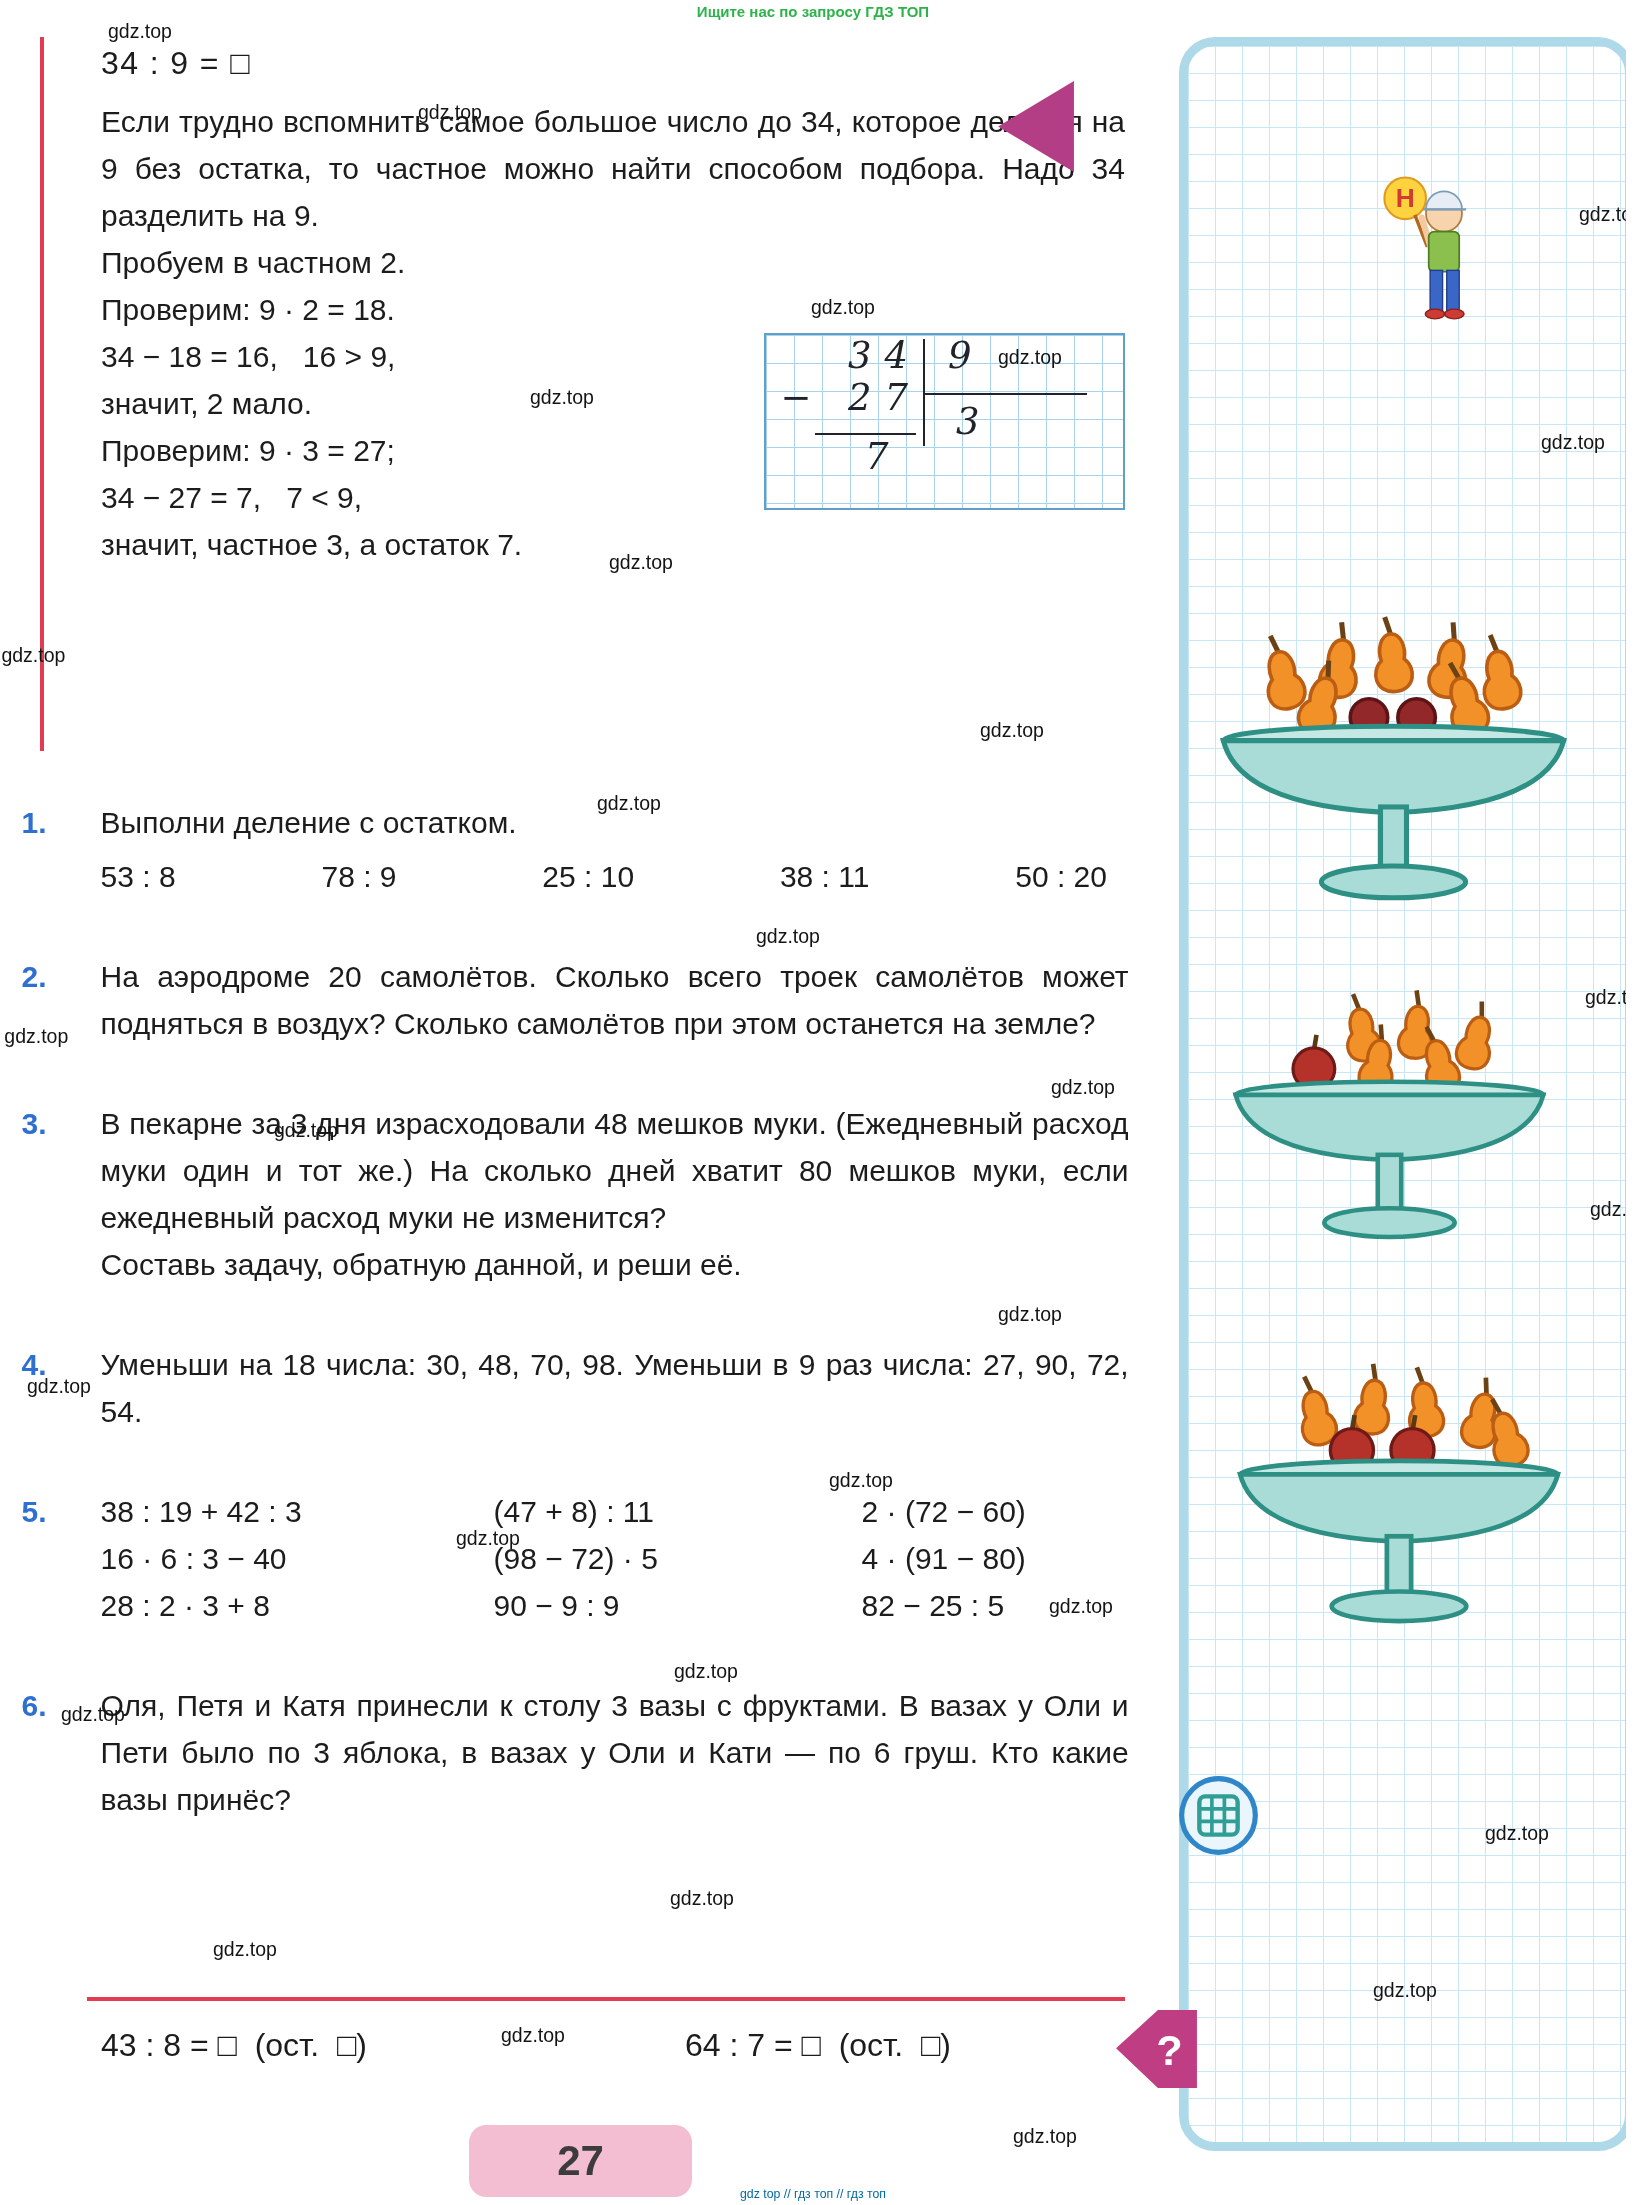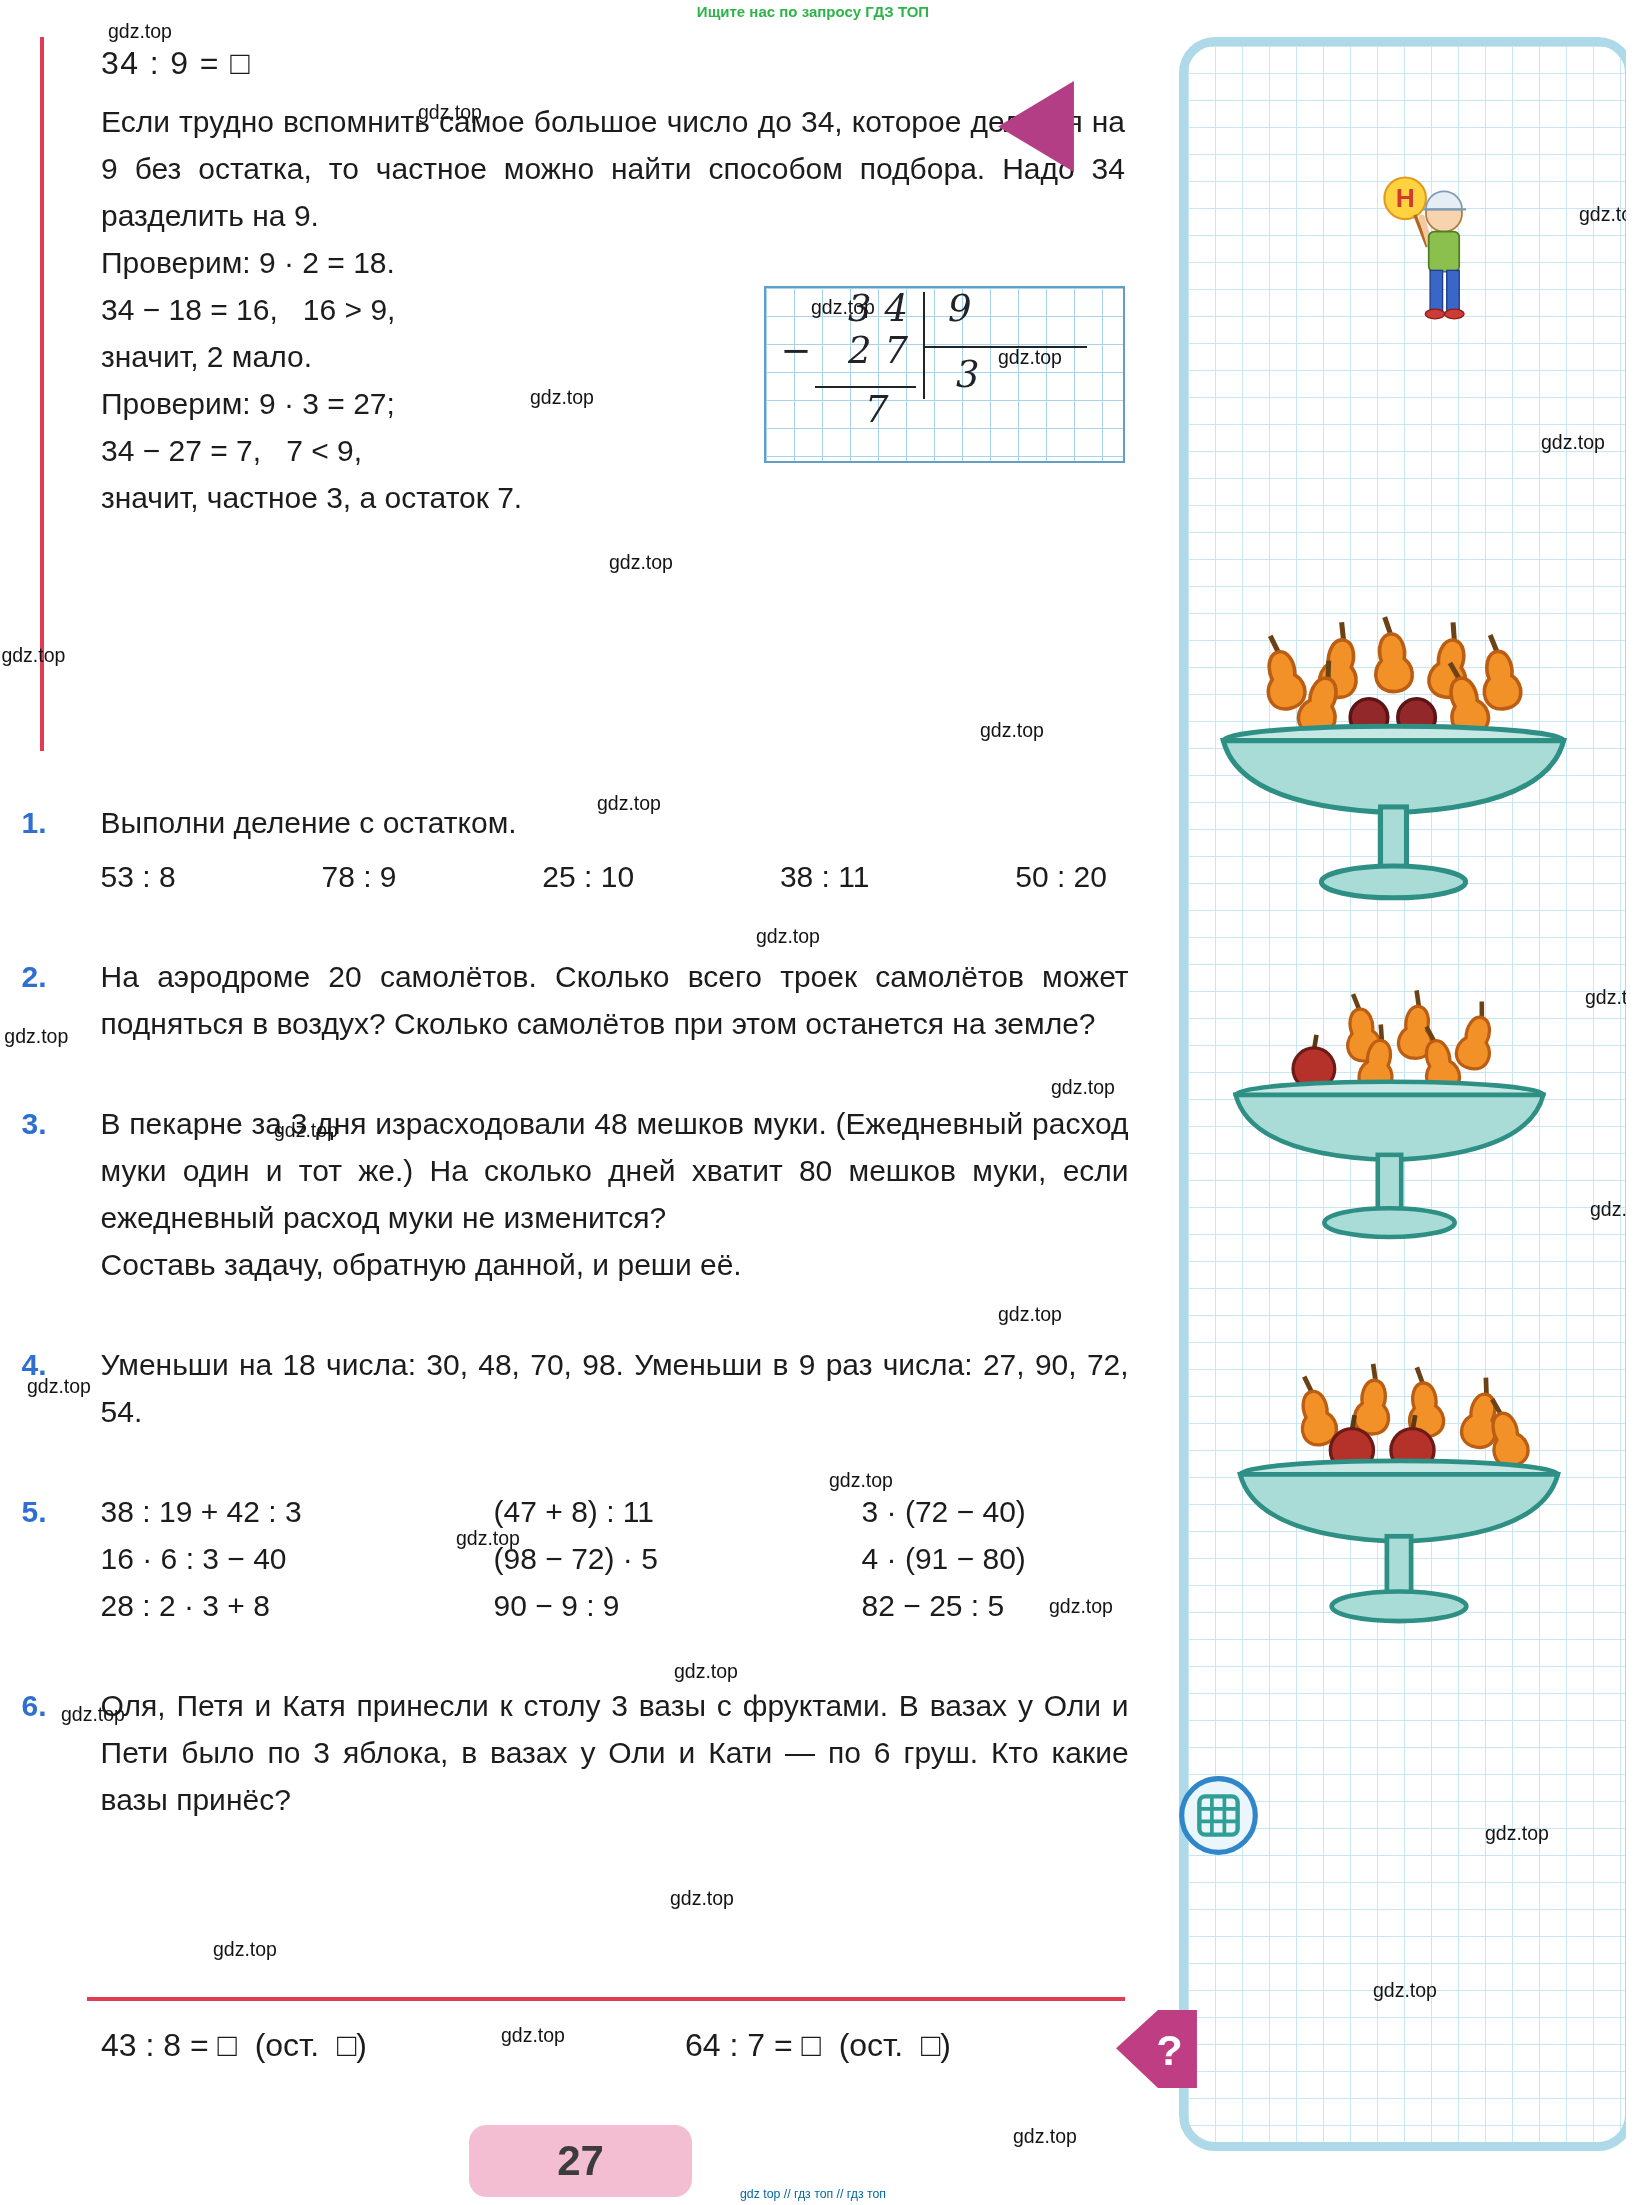--- a/index.html
+++ b/index.html
@@ -182,20 +182,21 @@
   <div class="redline"></div>
 
   <svg class="tri-top" viewBox="0 0 105 126">
     <polygon points="105,0 105,126 0,63" fill="#b43e85"></polygon>
   </svg>
 
   <div class="intro-formula">34 : 9 = □</div>
 
   <div class="intro">
     <p class="just">Если трудно вспомнить самое большое число до 34, которое делится на 9 без остатка, то частное можно найти способом подбора. Надо 34 разделить на 9.</p>
+    <p>Пробуем в частном 2.</p>
     <p class="mline">Проверим: 9 · 2 = 18.</p>
     <div class="divwrap">
       <div class="divbox">
         <span class="dnum ls" style="left:58px;top:0">34</span>
         <span class="dnum" style="left:182px;top:0">9</span>
         <span class="dnum" style="left:14.4px;top:42px">−</span>
         <span class="dnum ls" style="left:58px;top:42px">27</span>
         <span class="dnum" style="left:190px;top:66px">3</span>
         <span class="dnum" style="left:99px;top:101px">7</span>
         <span class="dline" style="left:157px;top:4.3px;width:2.2px;height:107px"></span>
@@ -242,21 +243,21 @@
     <div class="ex">
       <div class="ex-num">4.</div>
       <div class="ex-body just">Уменьши на 18 числа: 30, 48, 70, 98. Уменьши в 9 раз числа: 27, 90, 72, 54.</div>
     </div>
 
     <div class="ex">
       <div class="ex-num">5.</div>
       <div class="ex-body ex5-grid">
         <span>38 : 19 + 42 : 3</span>
         <span>(47 + 8) : 11</span>
-        <span>3 · (72 − 40)</span>
+        <span>2 · (72 − 60)</span>
         <span>16 · 6 : 3 − 40</span>
         <span>(98 − 72) · 5</span>
         <span>4 · (91 − 80)</span>
         <span>28 : 2 · 3 + 8</span>
         <span>90 − 9 : 9</span>
         <span>82 − 25 : 5</span>
       </div>
     </div>
 
     <div class="ex">

